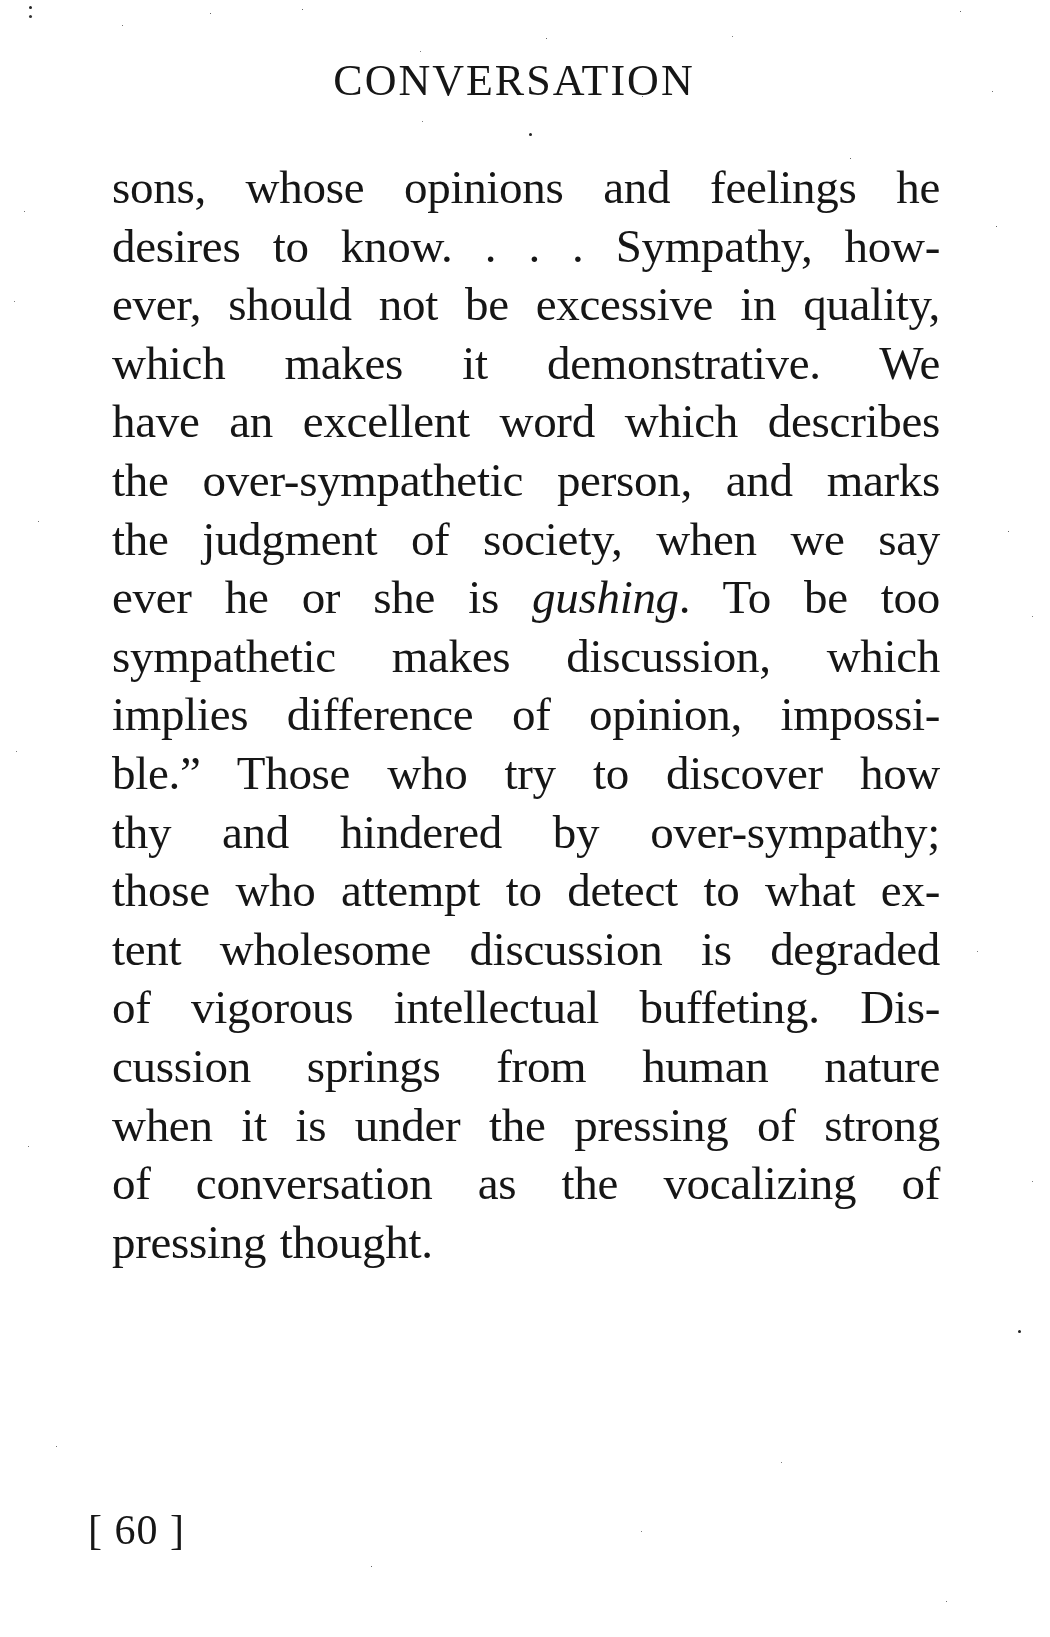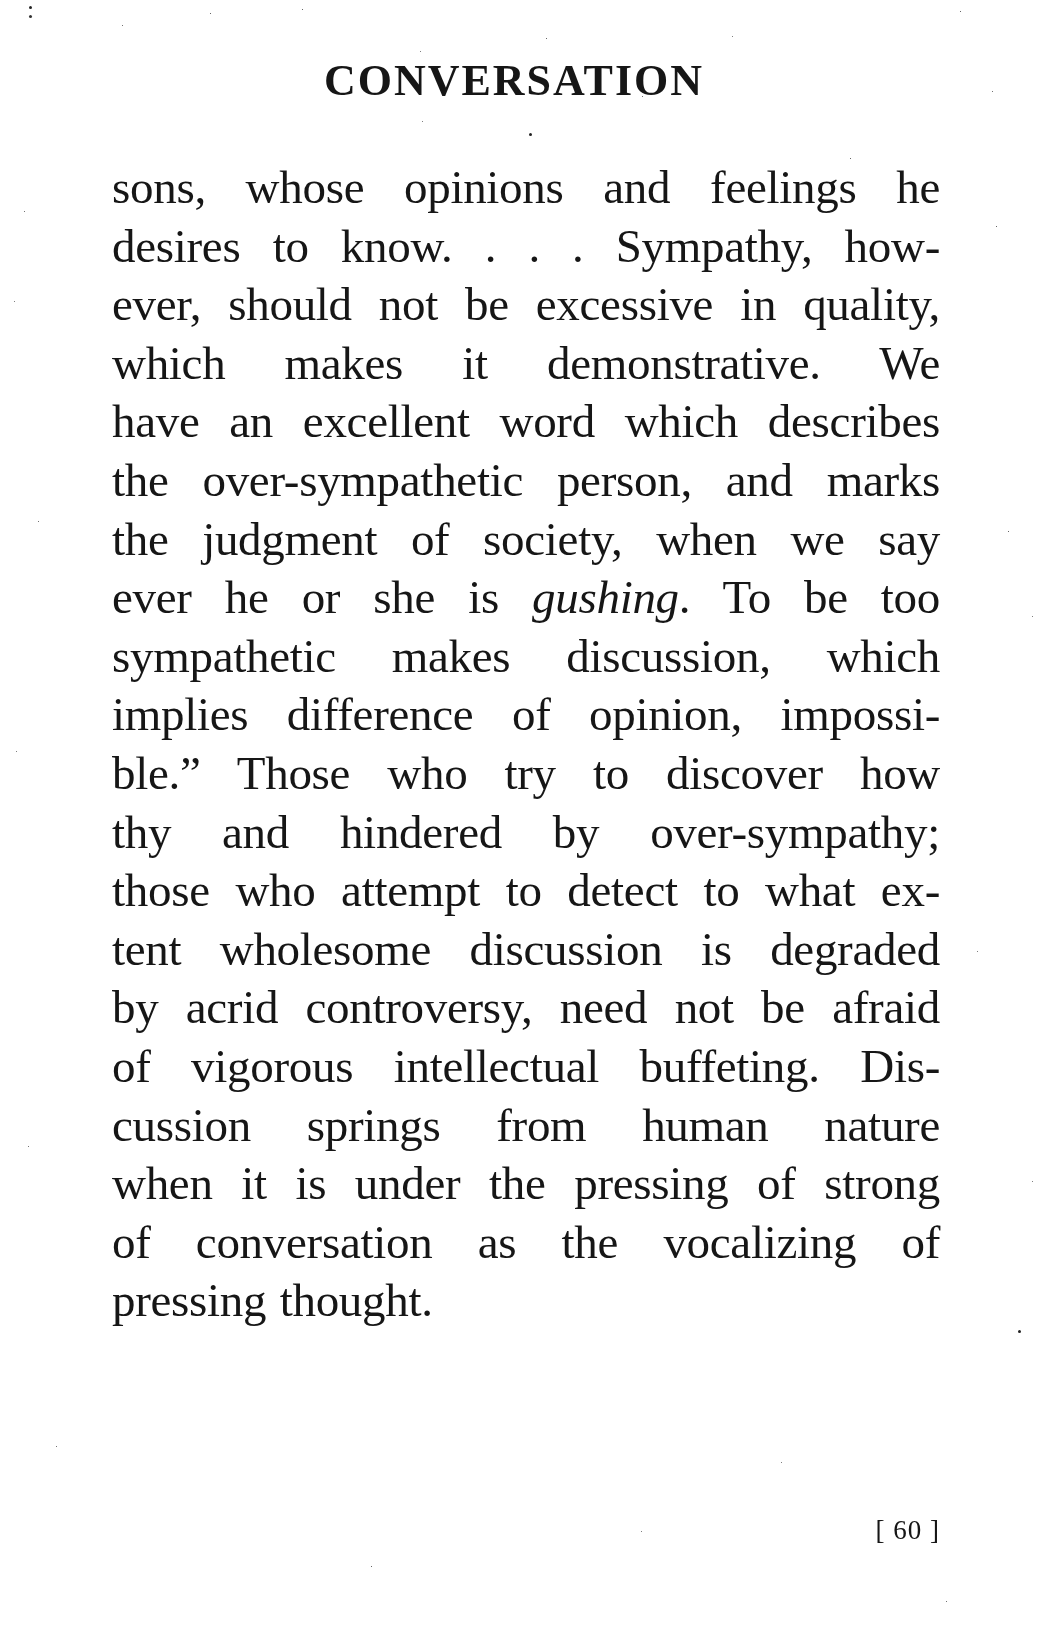--- a/index.html
+++ b/index.html
@@ -12,21 +12,21 @@
     font-family: "Liberation Serif", serif;
     color: #161616;
   }
   .running-head {
     position: absolute;
     top: 58px;
     left: 88px;
     width: 852px;
     text-align: center;
     font-size: 44px;
-    font-weight: bold;
+    font-weight: normal;
     letter-spacing: 2px;
     line-height: 46px;
     white-space: nowrap;
   }
   .text-block {
     position: absolute;
     top: 158px;
     left: 88px;
     width: 852px;
   }
@@ -40,22 +40,22 @@
     white-space: normal;
     margin-left: 24px;
   }
   .line.last { text-align-last: left; }
   .italic { font-style: italic; }
   .page-number {
     position: absolute;
     top: 1510px;
     left: 88px;
     width: 852px;
-    text-align: right;
-    font-size: 27px;
+    text-align: left;
+    font-size: 42px;
     line-height: 40px;
     letter-spacing: 1px;
   }
   
   .specks {
     position: absolute;
     top: 6px; left: 29px;
     width: 3px; height: 3px;
     background: #222;
     border-radius: 50%;
@@ -106,21 +106,20 @@
       <div class="line"><span>have an excellent word which describes</span></div>
       <div class="line"><span>the over-sympathetic person, and marks</span></div>
       <div class="line"><span>the judgment of society, when we say</span></div>
       <div class="line"><span>ever he or she is </span><span class="italic">gushing</span><span>. To be too</span></div>
       <div class="line"><span>sympathetic makes discussion, which</span></div>
       <div class="line"><span>implies difference of opinion, impossi-</span></div>
       <div class="line"><span>ble.” Those who try to discover how</span></div>
       <div class="line"><span>thy and hindered by over-sympathy;</span></div>
       <div class="line"><span>those who attempt to detect to what ex-</span></div>
       <div class="line"><span>tent wholesome discussion is degraded</span></div>
-      <div class="line"><span>by acrid controversy, need not be afraid</span></div>
       <div class="line"><span>of vigorous intellectual buffeting. Dis-</span></div>
       <div class="line"><span>cussion springs from human nature</span></div>
       <div class="line"><span>when it is under the pressing of strong</span></div>
       <div class="line"><span>of conversation as the vocalizing of</span></div>
       <div class="line last"><span>pressing thought.</span></div>
     </div>
   <div class="page-number">[ 60 ]</div>
 </div>
 
 </body></html>

